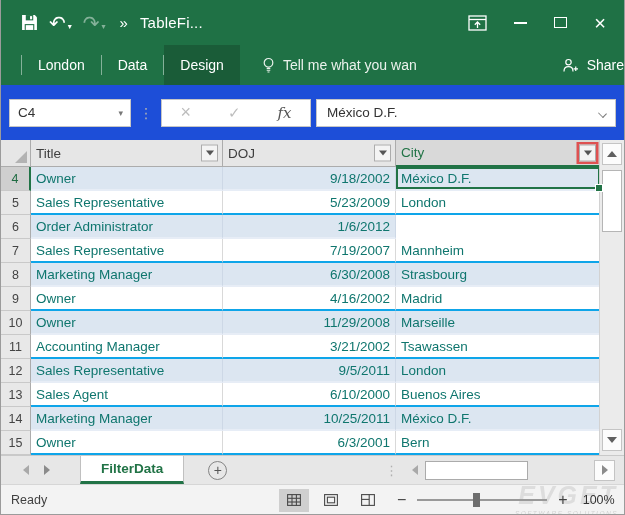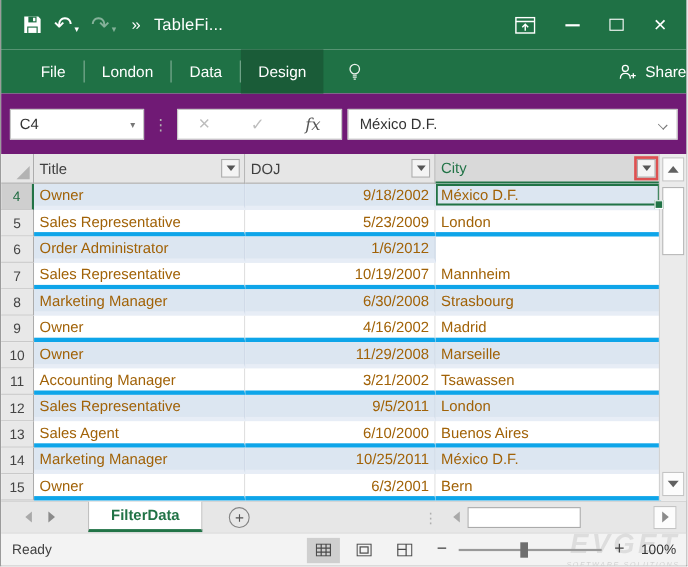--- a/index.html
+++ b/index.html
@@ -23,21 +23,21 @@
   .max-glyph { width:13px; height:11px; border:1.5px solid #fff; }
   .close-glyph { font-size:20px; line-height:18px; }
   
   .ribbon-tabs { height:40px; background:#1F7145; display:flex; align-items:stretch; color:#fff; font-size:14px; padding-left:20px; }
   .rtab { display:flex; align-items:center; padding:0 16px; }
   .rtab.active { background:#17543260; background-color:#1A5C38; }
   .rtab-sep { width:1px; height:20px; background:rgba(255,255,255,.45); align-self:center; }
   .tell-me { display:flex; align-items:center; gap:8px; margin-left:22px; color:#EAF2EC; }
   .share { margin-left:auto; display:flex; gap:8px; align-items:center; }
   
-  .formula-row { height:55px; background:#701a75; display:flex; align-items:center; }
+  .formula-row { height:55px; background:#1d4ed8; display:flex; align-items:center; }
   .name-box { width:122px; height:28px; margin-left:8px; background:#fff; border:1px solid #C6C6C6;
               display:flex; align-items:center; padding-left:8px; font-size:13.5px; color:#333; }
   .name-caret { margin-left:auto; margin-right:7px; font-size:9px; color:#777; }
   .fr-dots { color:#B3B3B3; font-size:14px; margin:0 8px; }
   .fx-box { width:150px; height:28px; background:#fff; border:1px solid #C6C6C6;
             display:flex; align-items:center; justify-content:space-around; }
   .cancel-glyph { color:#BDBDBD; font-size:18px; }
   .enter-glyph { color:#BDBDBD; font-size:15px; }
   .fx-glyph { color:#555; font-family:"DejaVu Serif", serif; font-style:italic; font-size:15px; }
   .formula-box { flex:1; height:28px; margin:0 8px 0 5px; background:#fff; border:1px solid #C6C6C6;
@@ -53,22 +53,22 @@
   .hcell { position:relative; background:#E6E6E6; border-right:1px solid #ACACAC; border-bottom:1px solid #ACACAC;
            display:flex; align-items:center; padding-left:5px; font-size:13.5px; color:#3F3F3F; }
   .h-col-0 { width:192px; } .h-col-1 { width:173px; } .h-col-2 { width:205px; }
   .hcell.selected { background:#D9D9D9; color:#217346; border-bottom:2px solid #217346; }
   .filter-btn { position:absolute; right:4px; top:50%; transform:translateY(-50%); width:17px; height:17px;
                 background:#F4F4F4; border:1px solid #ACACAC; display:flex; align-items:center; justify-content:center; }
   .filter-tri { width:0; height:0; border-left:4px solid transparent; border-right:4px solid transparent; border-top:5px solid #555; }
   .filter-btn.annotated { box-shadow:0 0 0 2.5px #DE5151; }
   .rows {}
   .row { display:flex; height:24px; }
-  .cell { font-size:13.5px; color:#a16207; display:flex; align-items:center;
-          border-right:1px solid #D9D9D9; border-bottom:4px solid #0ea5e9; background:#fff; overflow:hidden; white-space:nowrap; }
+  .cell { font-size:13.5px; color:#0f766e; display:flex; align-items:center;
+          border-right:1px solid #D9D9D9; border-bottom:2px solid #0ea5e9; background:#fff; overflow:hidden; white-space:nowrap; }
   .rn { width:30px; justify-content:center; background:#E8E8E8; color:#444; font-size:12.5px;
         border-right:1px solid #ACACAC; border-bottom:1px solid #C9C9C9; }
   .ct { width:192px; padding-left:5px; }
   .cd { width:173px; justify-content:flex-end; padding-right:5px; }
   .cc { width:205px; padding-left:5px; }
   .row.band .ct, .row.band .cd, .row.band .cc { background:#DCE6F1; border-bottom-color:#e7edf6; border-right-color:#cdd8e6; }
   .rn.sel { background:#CFCFCF; color:#1E6B41; border-right:2px solid #217346; }
   .cc.selcell { box-shadow: inset 0 0 0 2px #217346; position:relative; overflow:visible; }
   .cc.selcell::after { content:""; position:absolute; right:-3px; bottom:-3px; width:6px; height:6px;
                        background:#217346; border:1px solid #fff; z-index:3; }
@@ -147,34 +147,34 @@
           <path d="M9.5 13V7.5 M6.8 9.8 L9.5 7 l2.7 2.8" fill="none" stroke="#fff" stroke-width="1.3"></path>
         </svg>
       </span>
       <span class="min-glyph"></span>
       <span class="max-glyph"></span>
       <span class="close-glyph">×</span>
     </div>
   </div>
 
   <div class="ribbon-tabs">
-    <span class="rtab">File</span>
     <span class="rtab-sep"></span>
     <span class="rtab">London</span>
     <span class="rtab-sep"></span>
     <span class="rtab">Data</span>
     <span class="rtab-sep"></span>
     <span class="rtab active" id="tab-design">Design</span>
     <span class="tell-me">
       <span>
         <svg width="13" height="17" viewBox="0 0 13 17">
           <circle cx="6.5" cy="5.8" r="4.3" fill="none" stroke="#EAF2EC" stroke-width="1.2"></circle>
           <path d="M4.7 11.4h3.6 M4.7 13.2h3.6 M5.5 15h2" stroke="#EAF2EC" stroke-width="1.1"></path>
         </svg>
       </span>
+      <span>Tell me what you wan</span>
     </span>
     <span class="share">
       <span>
         <svg width="17" height="15" viewBox="0 0 17 15">
           <circle cx="6.5" cy="4.2" r="2.7" fill="none" stroke="#fff" stroke-width="1.2"></circle>
           <path d="M2 13.5c0-3.2 2-4.8 4.5-4.8s4.5 1.6 4.5 4.8" fill="none" stroke="#fff" stroke-width="1.2"></path>
           <path d="M11.5 10.8h4.5 M13.75 8.5v4.6" stroke="#fff" stroke-width="1.2"></path>
         </svg>
       </span>
       <span>Share</span>
@@ -237,21 +237,21 @@
 
   <div class="row band">
     <div class="cell rn">6</div>
     <div class="cell ct">Order Administrator</div>
     <div class="cell cd">1/6/2012</div>
   </div>
 
   <div class="row">
     <div class="cell rn">7</div>
     <div class="cell ct">Sales Representative</div>
-    <div class="cell cd">10/19/2007</div>
+    <div class="cell cd">7/19/2007</div>
     <div class="cell cc">Mannheim</div>
   </div>
 
   <div class="row band">
     <div class="cell rn">8</div>
     <div class="cell ct">Marketing Manager</div>
     <div class="cell cd">6/30/2008</div>
     <div class="cell cc">Strasbourg</div>
   </div>
 

